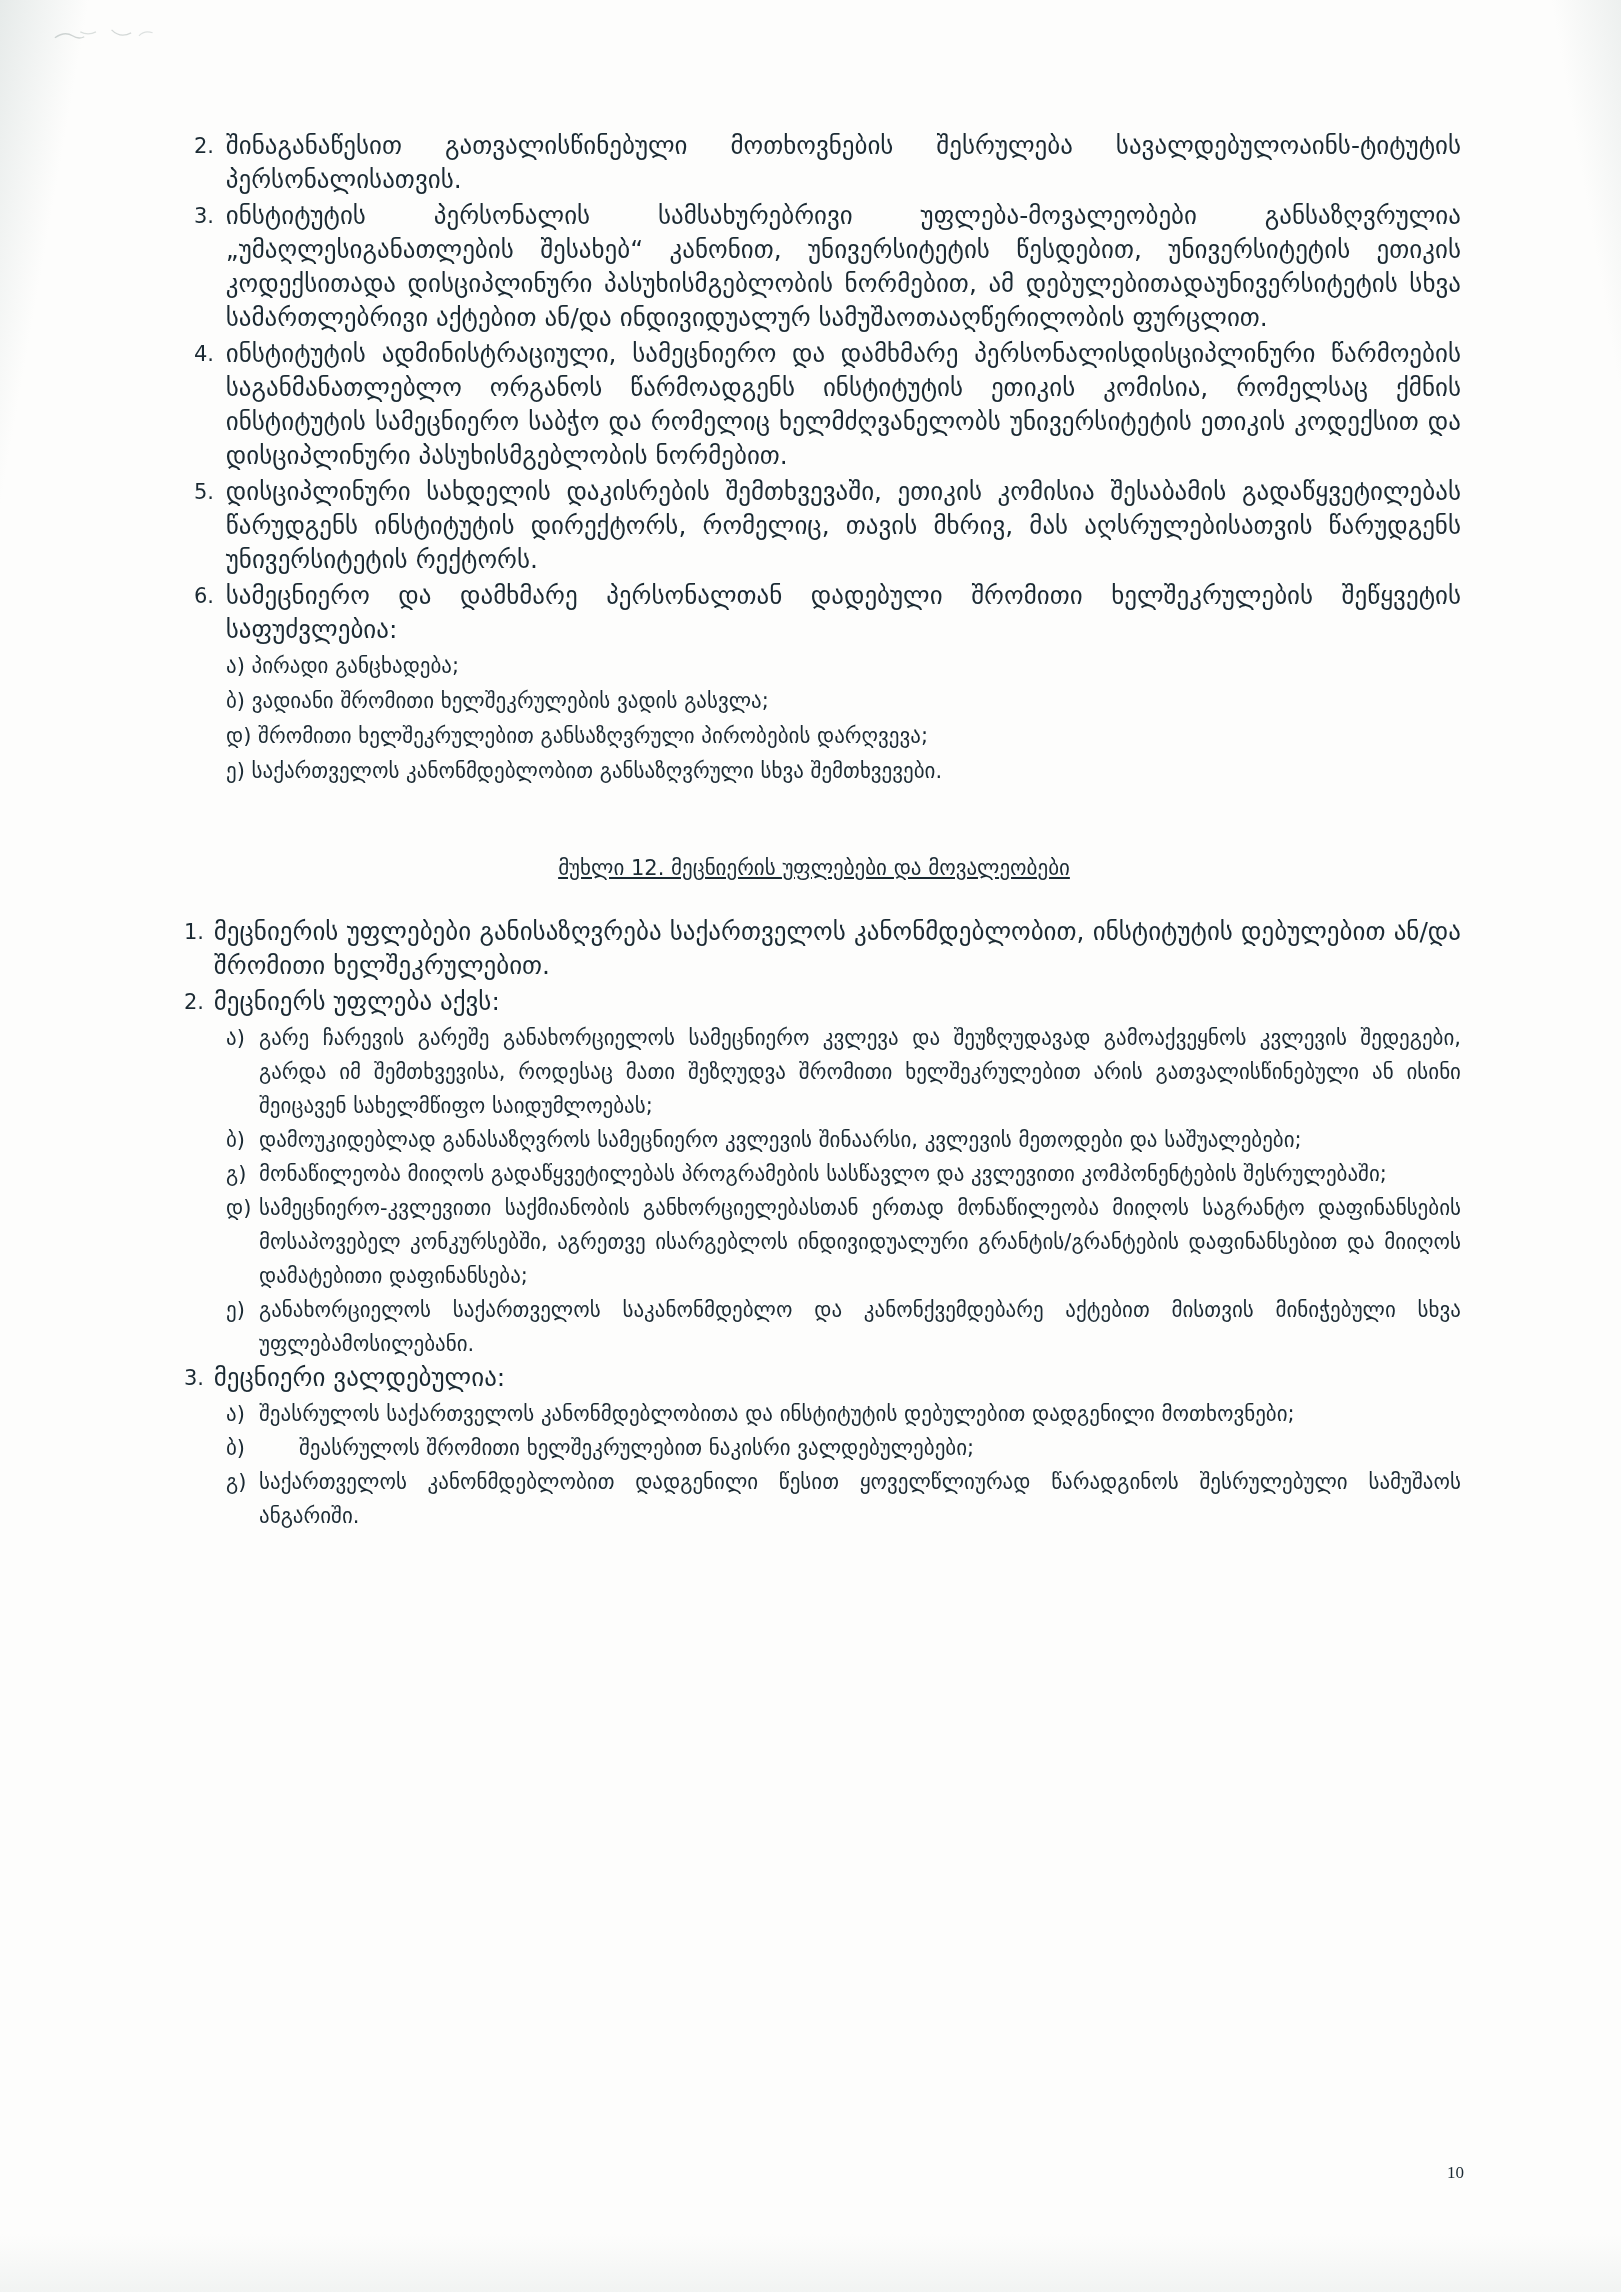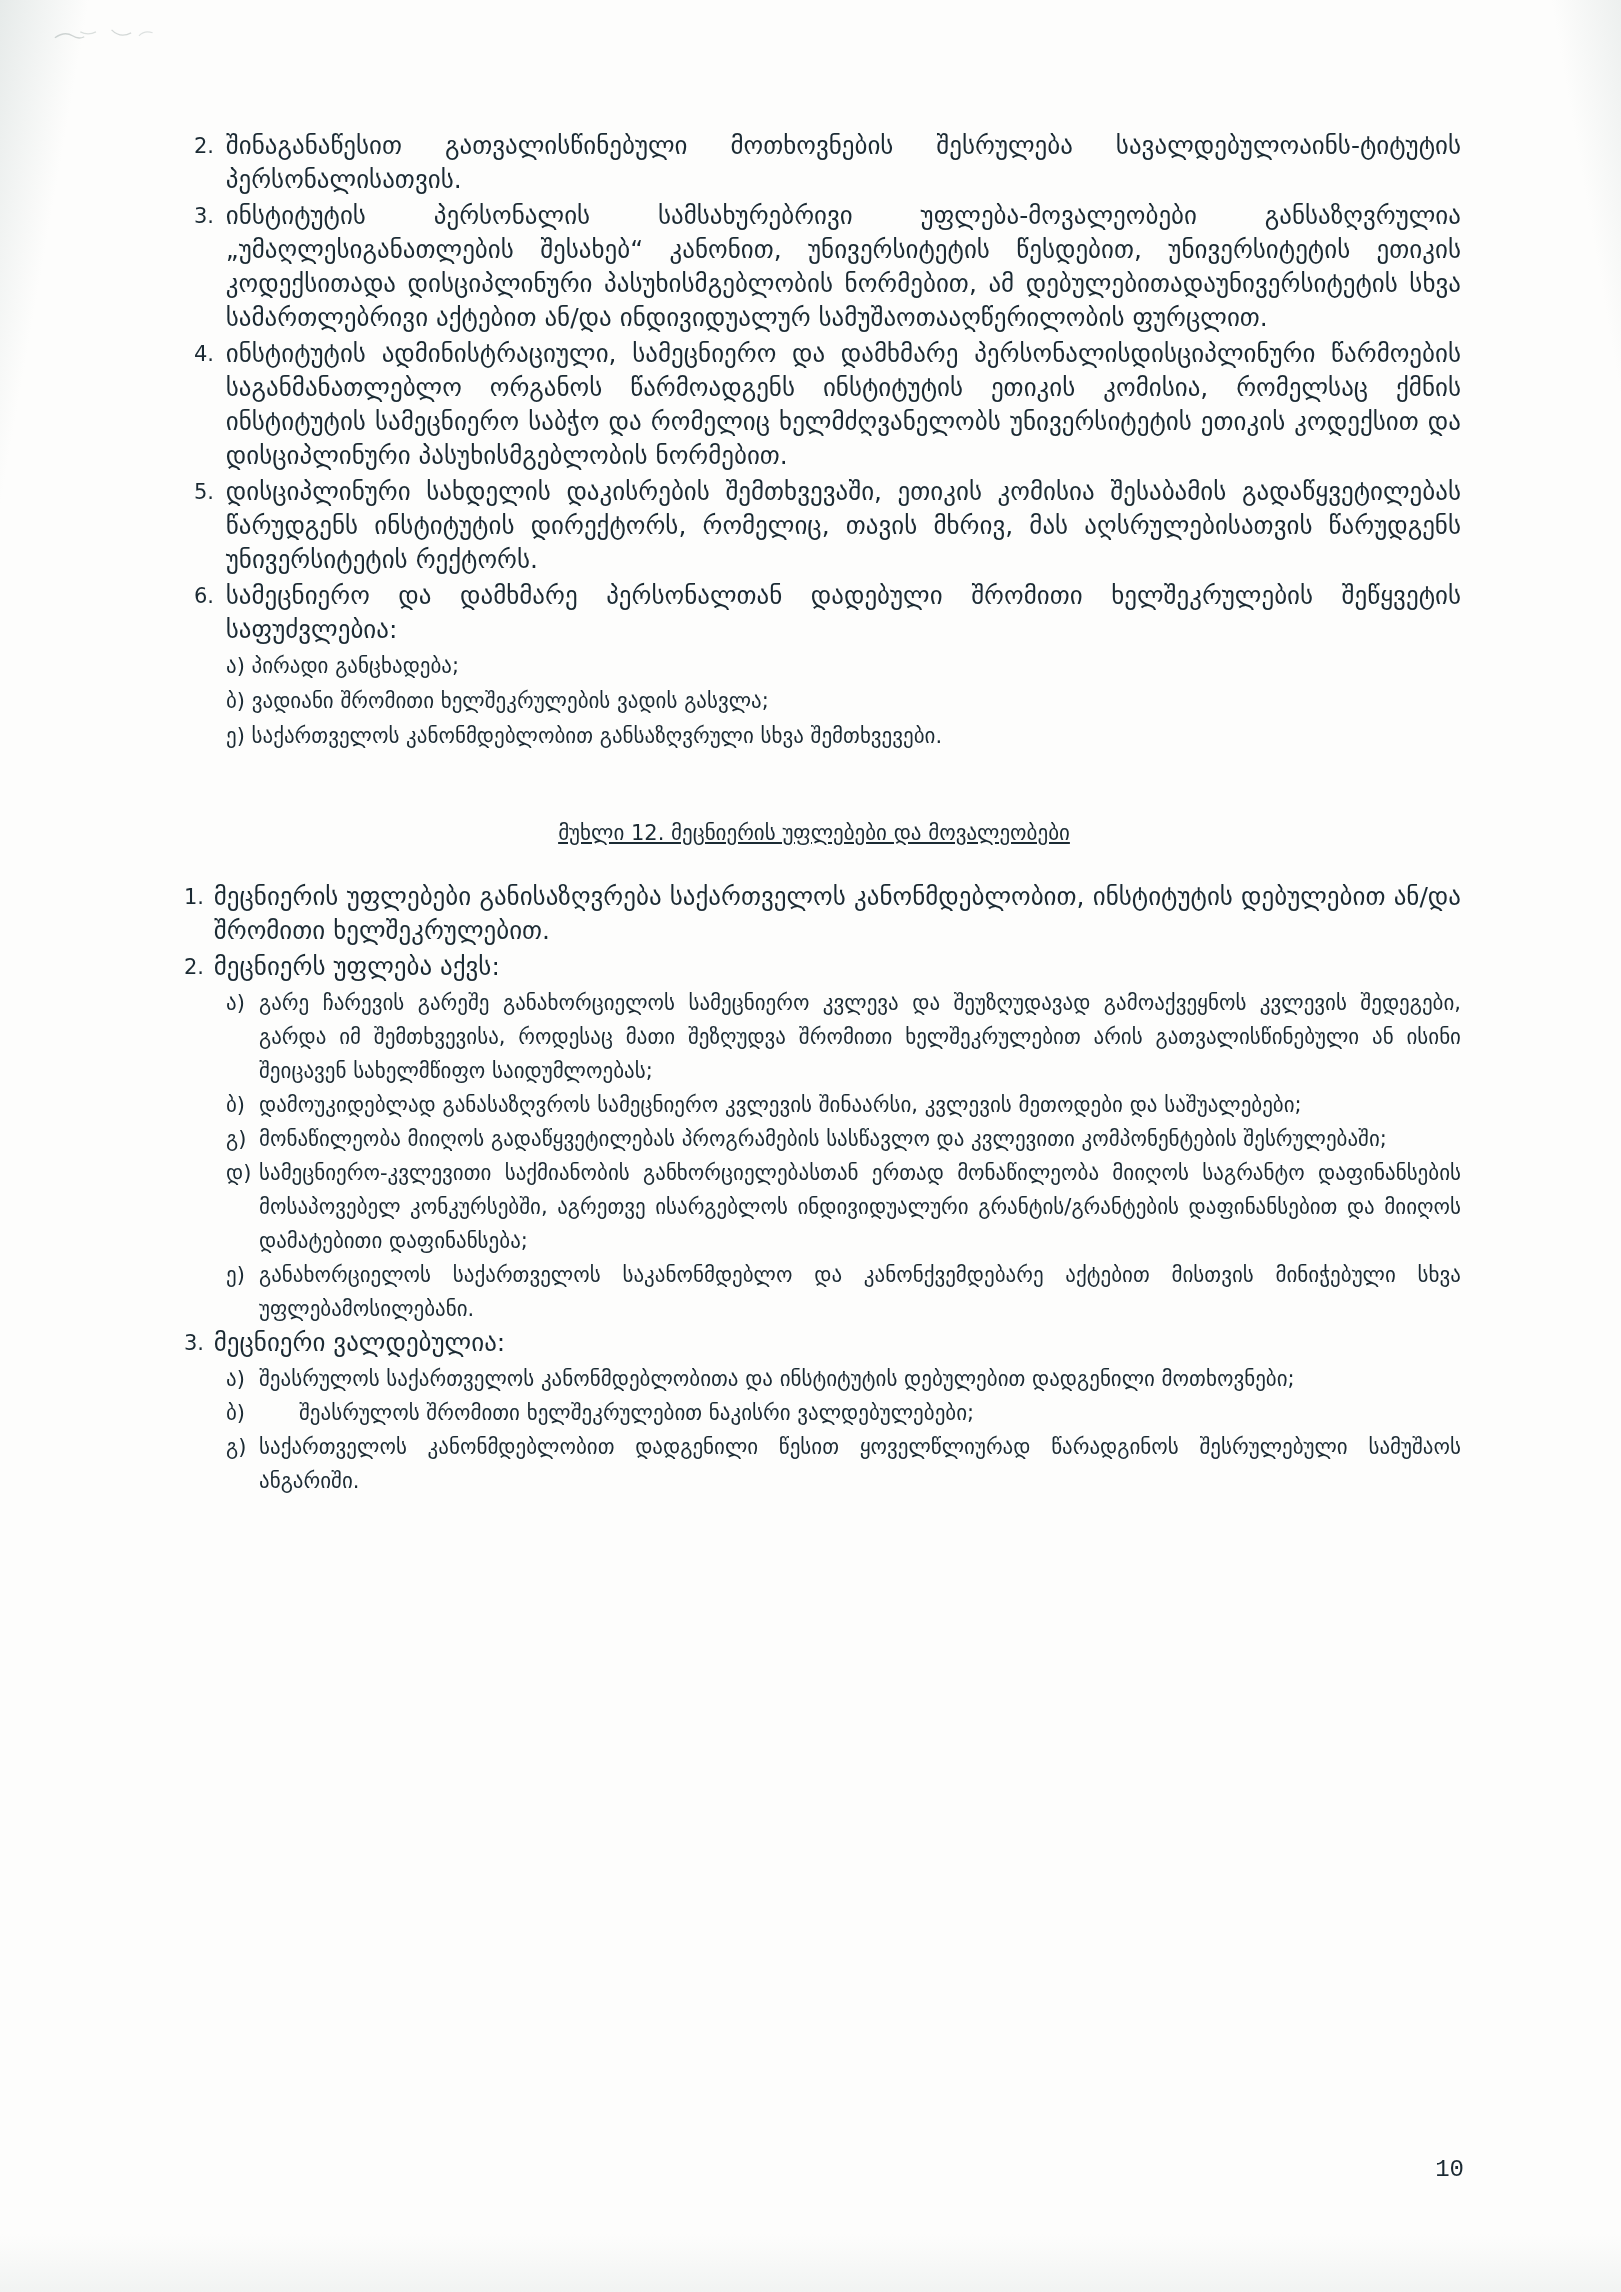--- a/index.html
+++ b/index.html
@@ -96,23 +96,23 @@
     font-size: 21px;
     line-height: 34px;
     margin-top: 63px;
     margin-bottom: 30px;
     text-decoration: underline;
   }
   .page-number {
     position: absolute;
     right: 157px;
     bottom: 110px;
-    font-size: 24px;
+    font-size: 17px;
     color: #1b2a33;
-    font-family: Liberation Mono, monospace;
+    font-family: Liberation Serif, serif;
   }
 </style>
 </head>
 <body>
 
 <div class="page">
 
   <svg class="smudge" viewBox="0 0 130 26">
     <path d="M4 14 q10 -7 18 -2 q6 4 12 1" stroke="#8d9a98" stroke-width="1.4" fill="none" opacity="0.8"></path>
     <path d="M30 8 q8 4 16 0" stroke="#9aa6a4" stroke-width="1.2" fill="none" opacity="0.7"></path>
@@ -142,20 +142,21 @@
       <div class="body-text">დისციპლინური სახდელის დაკისრების შემთხვევაში, ეთიკის კომისია შესაბამის გადაწყვეტილებას წარუდგენს ინსტიტუტის დირექტორს, რომელიც, თავის მხრივ, მას აღსრულებისათვის წარუდგენს უნივერსიტეტის რექტორს.</div>
     </div>
 
     <div class="clause">
       <div class="num w-a">6.</div>
       <div class="body-text">სამეცნიერო და დამხმარე პერსონალთან დადებული შრომითი ხელშეკრულების შეწყვეტის საფუძვლებია:</div>
     </div>
 
     <div class="sub">ა) პირადი განცხადება;</div>
     <div class="sub">ბ) ვადიანი შრომითი ხელშეკრულების ვადის გასვლა;</div>
+    <div class="sub">დ) შრომითი ხელშეკრულებით განსაზღვრული პირობების დარღვევა;</div>
     <div class="sub">ე) საქართველოს კანონმდებლობით განსაზღვრული სხვა შემთხვევები.</div>
 
     <div class="heading">მუხლი 12. მეცნიერის უფლებები და მოვალეობები</div>
 
     <div class="clause">
       <div class="num w-b">1.</div>
       <div class="body-text">მეცნიერის უფლებები განისაზღვრება საქართველოს კანონმდებლობით, ინსტიტუტის დებულებით ან/და შრომითი ხელშეკრულებით.</div>
     </div>
 
     <div class="clause">

